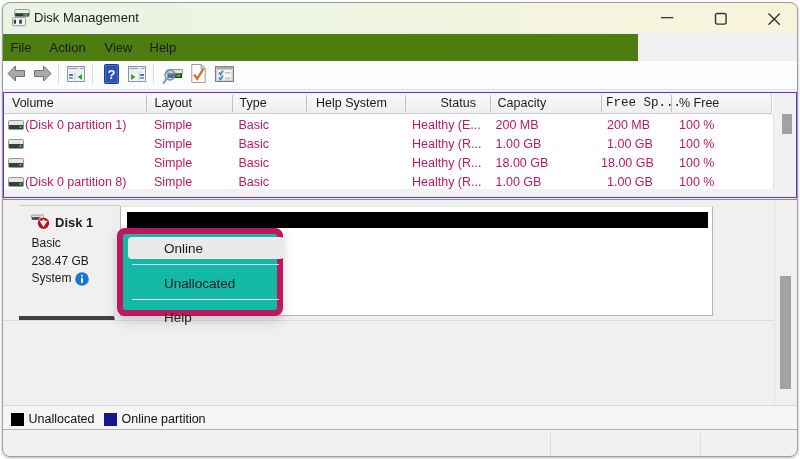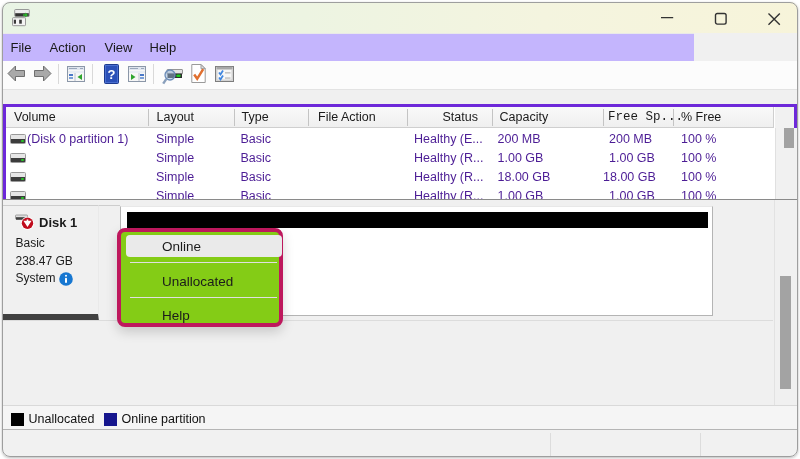--- a/index.html
+++ b/index.html
@@ -6,70 +6,71 @@
   html,body { width:800px; height:459px; background:#ffffff; font-family:"Liberation Sans",sans-serif; overflow:hidden; }
   body { position:relative; }
   .win { position:absolute; left:2px; top:2px; width:796px; height:455px; border-radius:8px; background:#f0f0f0; overflow:hidden; box-shadow:0 1px 3px rgba(0,0,0,0.28); }
   .winborder { position:absolute; left:2px; top:2px; width:796px; height:455px; border-radius:8px; border:1px solid #9e9e9e; pointer-events:none; z-index:60; }
   .abs { position:absolute; }
   
   .titlebar { left:0; top:0; width:796px; height:31px; background:linear-gradient(90deg,#e9f4e5 0%,#edf4e2 38%,#f4f4df 68%,#f7f4da 100%); }
   .title-text { left:32px; top:0; height:31px; line-height:31px; font-size:13px; color:#1b1b1b; }
   .ctl { color:#333; }
   
-  .menubar { left:0; top:31px; width:692px; height:28px; background:#c4b5fd; border-top:1px solid #e9e9e9; }
+  .menubar { left:0; top:31px; width:636px; height:28px; background:#4d7c0f; border-top:1px solid #e9e9e9; }
   .menuitem { top:0; height:28px; line-height:28px; font-size:13px; color:#1a1a1a; position:absolute; }
   
   .toolbar { left:0; top:59px; width:796px; height:29px; background:#fcfcfc; border-bottom:1px solid #e3e3e3; }
   .tsep { position:absolute; top:3px; width:1px; height:20px; background:#d9d9d9; }
   
-  .toppane { left:1px; top:102px; width:794px; height:106px; background:#f1f1f1; border:3px solid #6d28d9; }
+  .toppane { left:1px; top:90px; width:794px; height:106px; background:#f1f1f1; border:1px solid #6d28d9; }
   .listwhite { position:absolute; left:0; top:0; width:769px; height:96px; background:#ffffff; }
   .lvheader { position:absolute; left:0; top:0; width:768px; height:21px; background:linear-gradient(#f9f9f9,#efefef); border-bottom:1px solid #cfcfcf; border-right:1px solid #cfcfcf; }
   .hsep { position:absolute; top:2px; width:1px; height:17px; background:#c4c4c4; }
   .htxt { position:absolute; top:0; height:21px; line-height:21px; font-size:12.5px; color:#1a1a1a; white-space:nowrap; }
   .row { position:absolute; left:0; width:769px; height:19px; }
-  .ctxt { position:absolute; top:0; height:19px; line-height:19px; font-size:12.5px; color:#4c1d95; white-space:nowrap; }
+  .ctxt { position:absolute; top:0; height:19px; line-height:19px; font-size:12.5px; color:#be185d; white-space:nowrap; }
   .vscroll1 { position:absolute; left:769px; top:21px; width:23px; height:75px; background:#f1f1f1; border-left:1px solid #e0e0e0; }
   .thumb1 { position:absolute; left:8px; top:0px; width:9.5px; height:20px; background:#a2a2a2; }
   
   .lowpane { left:1px; top:197px; width:794px; height:230px; background:#f0f0f0; border-top:1px solid #8a8a8a; }
-  .diskpanel { position:absolute; left:0px; top:4.5px; width:95.5px; height:116.5px; border-top:1px solid #cdcdcd; border-right:1px solid #e9e9e9; border-bottom:7px solid #404040; }
+  .diskpanel { position:absolute; left:16px; top:4.5px; width:95.5px; height:116.5px; border-top:1px solid #cdcdcd; border-right:1px solid #e9e9e9; border-bottom:5px solid #404040; }
   .dptxt { position:absolute; left:12.5px; font-size:12px; line-height:14px; color:#1b1b1b; }
   .graphicbox { position:absolute; left:117px; top:6px; width:593px; height:110px; background:#ffffff; border:1px solid #b4b4b4; border-top-color:#e8e8e8; }
   .blackband { position:absolute; left:5.5px; top:5px; width:581px; height:16px; background:#000000; }
   .legendline { position:absolute; left:0px; top:205px; width:794px; height:1px; background:#d9d9d9; }
   .legsq { position:absolute; top:212.5px; width:13.5px; height:13.5px; }
   .legtxt { position:absolute; top:210px; height:18px; line-height:18px; font-size:12.5px; color:#111; }
   .vscroll2line { position:absolute; left:771px; top:0px; width:1px; height:229px; background:#e2e2e2; }
   .thumb2 { position:absolute; left:777px; top:76px; width:11px; height:112.5px; background:#a3a3a3; }
   
   .statusbar { left:0px; top:427px; width:796px; height:28px; background:#f1f1f1; border-top:1px solid #b5b5b5; }
   .ssep { position:absolute; top:3px; width:1px; height:25px; background:#dcdcdc; }
   
-  .ctxmenu { left:115px; top:226px; width:166px; height:99px; background:#84cc16; border:4px solid #be185d; border-radius:8px; box-shadow:0 5px 12px rgba(0,0,0,0.17); z-index:50; }
+  .ctxmenu { left:115px; top:226px; width:166px; height:88px; background:#14b8a6; border:6px solid #be185d; border-radius:8px; box-shadow:0 5px 12px rgba(0,0,0,0.17); z-index:50; }
   .mitem { position:absolute; left:41px; font-size:13.5px; line-height:15px; color:#1b1b1b; }
   .mhl { position:absolute; left:4.5px; top:3px; width:156px; height:22px; background:#eaeaea; border-radius:4px; }
   .msep { position:absolute; left:9px; width:147px; height:1px; background:#e0e0e0; }
 </style>
 </head>
 <body>
 <div class="win">
 
   <div class="abs titlebar"></div>
   <div class="abs" style="left:10px;top:7px;width:18px;height:18px;">
     <svg width="18" height="18" viewBox="0 0 18 18">
       <rect x="2.7" y="0.5" width="14.6" height="7" rx="0.8" fill="#ededed" stroke="#8f8f8f" stroke-width="0.9"></rect>
       <rect x="3.2" y="4.2" width="13.6" height="3" fill="#333333"></rect>
       <path d="M11 5.2 l2.2 0 0 -1.8 2.8 2.6 -2.8 2.6 0 -1.8 -2.2 0 z" fill="#2db52d"></path>
       <rect x="0.5" y="8.7" width="13" height="8" rx="0.8" fill="#f4f4f4" stroke="#8f8f8f" stroke-width="0.9"></rect>
       <rect x="1.8" y="10.7" width="2.2" height="4" fill="#3a3a3a"></rect>
       <rect x="7.2" y="10.7" width="2.6" height="4" fill="#3a3a3a"></rect>
     </svg>
   </div>
+  <div class="abs title-text">Disk Management</div>
   <svg class="abs ctl" style="left:658px;top:10px;" width="14" height="14" viewBox="0 0 14 14">
       <line x1="1" y1="5.6" x2="13.2" y2="5.6" stroke="#333" stroke-width="1.4"></line>
     </svg>
   <svg class="abs ctl" style="left:712px;top:10px;" width="14" height="14" viewBox="0 0 14 14">
       <rect x="1.5" y="1.5" width="10.6" height="10.6" rx="1.8" fill="none" stroke="#333" stroke-width="1.4"></rect>
     </svg>
   <svg class="abs ctl" style="left:765px;top:10px;" width="14" height="14" viewBox="0 0 14 14">
       <path d="M1.5 1.5 L12.8 12.8 M12.8 1.5 L1.5 12.8" stroke="#333" stroke-width="1.4"></path>
     </svg>
 
@@ -148,21 +149,21 @@
 
   <div class="abs toppane">
     <div class="listwhite"></div>
     <div class="lvheader">
       <span class="htxt" style="left:8px;">Volume</span>
       <div class="hsep" style="left:142px;"></div>
       <span class="htxt" style="left:150.5px;">Layout</span>
       <div class="hsep" style="left:228px;"></div>
       <span class="htxt" style="left:235.5px;">Type</span>
       <div class="hsep" style="left:302px;"></div>
-      <span class="htxt" style="left:312px;">File Action</span>
+      <span class="htxt" style="left:312px;">Help System</span>
       <div class="hsep" style="left:401px;"></div>
       <span class="htxt" style="left:408.5px;margin-left:28px;">Status</span>
       <div class="hsep" style="left:485.5px;"></div>
       <span class="htxt" style="left:493.5px;">Capacity</span>
       <div class="hsep" style="left:597px;"></div>
       <span class="htxt" style="left:602px;font-family:Liberation Mono, monospace;">Free Sp...</span>
       <div class="hsep" style="left:666.5px;"></div>
       <span class="htxt" style="left:675px;">% Free</span>
     </div>
     <div class="row" style="top:23px;">
@@ -204,20 +205,21 @@
       <span class="ctxt" style="left:491.5px;">18.00 GB</span>
       <span class="ctxt" style="left:597px;">18.00 GB</span>
       <span class="ctxt" style="left:675px;">100 %</span>
     </div>
     <div class="row" style="top:80px;">
       <svg class="abs" style="left:4px;top:3.5px;" width="16" height="11" viewBox="0 0 16 11">
           <rect x="0.5" y="0.5" width="15" height="9" rx="1" fill="#e6e6e6" stroke="#9a9a9a"></rect>
           <rect x="1" y="5" width="14" height="4" fill="#3c3c3c"></rect>
           <rect x="11" y="6" width="3" height="2" rx="1" fill="#27c427"></rect>
         </svg>
+      <span class="ctxt" style="left:21px;">(Disk 0 partition 8)</span>
       <span class="ctxt" style="left:150px;">Simple</span>
       <span class="ctxt" style="left:234.5px;">Basic</span>
       <span class="ctxt" style="left:408px;">Healthy (R...</span>
       <span class="ctxt" style="left:491.5px;">1.00 GB</span>
       <span class="ctxt" style="left:603px;">1.00 GB</span>
       <span class="ctxt" style="left:675px;">100 %</span>
     </div>
     <div class="vscroll1">
         <div class="thumb1"></div>
       </div>

